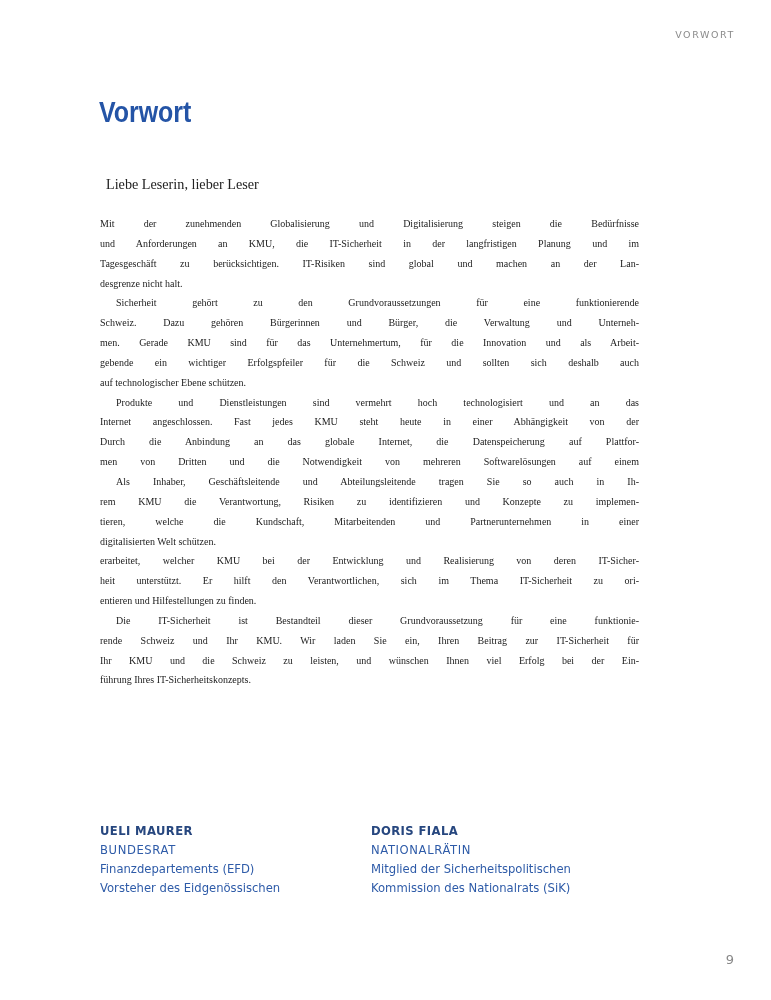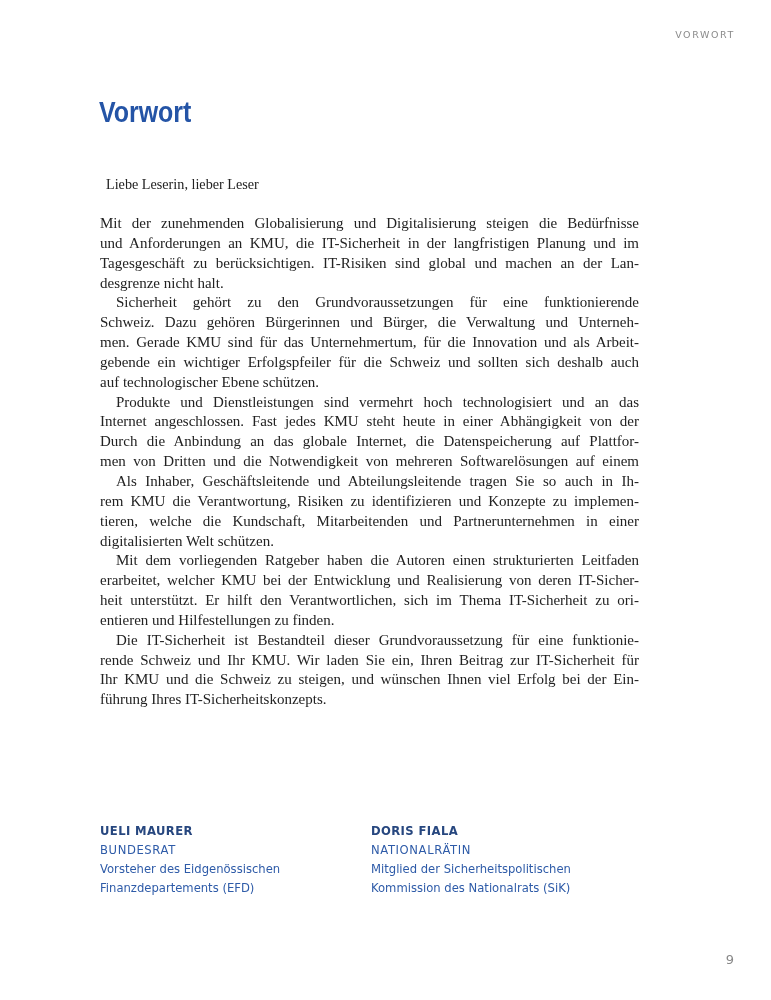--- a/index.html
+++ b/index.html
@@ -14,21 +14,21 @@
     font-family: "Liberation Sans", sans-serif; font-weight: bold;
     font-size: 29px; color: #2454a6; letter-spacing: 0px;
     transform: scaleX(0.86); transform-origin: left top;
   }
   .salutation {
     position: absolute; left: 100px; top: 176px;
     font-family: "Liberation Serif", serif; font-size: 14.2px; color: #222; margin-left: 6px;
   }
   .body-text {
     position: absolute; left: 100px; top: 214px; width: 539px;
-    font-family: "Liberation Serif", serif; font-size: 15px; color: #222;
+    font-family: "Liberation Serif", serif; font-size: 10px; color: #222;
   }
   .line {
     height: 19.85px; line-height: 19.85px; white-space: nowrap;
     text-align: justify; text-align-last: justify;
   }
   .line.last { text-align-last: left; }
   .line.indent { padding-left: 16px; }
   .signatures {
     position: absolute; top: 790px; left: 100px; width: 560px;
     font-family: "DejaVu Sans", sans-serif; font-size: 11.6px; color: #2e5ba8;
@@ -73,39 +73,38 @@
     <div class="line">Durch die Anbindung an das globale Internet, die Datenspeicherung auf Plattfor-</div>
     <div class="line">men von Dritten und die Notwendigkeit von mehreren Softwarelösungen auf einem</div>
   </div>
   <div>
     <div class="line indent">Als Inhaber, Geschäftsleitende und Abteilungsleitende tragen Sie so auch in Ih-</div>
     <div class="line">rem KMU die Verantwortung, Risiken zu identifizieren und Konzepte zu implemen-</div>
     <div class="line">tieren, welche die Kundschaft, Mitarbeitenden und Partnerunternehmen in einer</div>
     <div class="line last">digitalisierten Welt schützen.</div>
   </div>
   <div>
-    <div class="line indent">Mit dem vorliegenden Ratgeber haben die Autoren einen strukturierten Leitfaden</div>
     <div class="line">erarbeitet, welcher KMU bei der Entwicklung und Realisierung von deren IT-Sicher-</div>
     <div class="line">heit unterstützt. Er hilft den Verantwortlichen, sich im Thema IT-Sicherheit zu ori-</div>
     <div class="line last">entieren und Hilfestellungen zu finden.</div>
   </div>
   <div>
     <div class="line indent">Die IT-Sicherheit ist Bestandteil dieser Grundvoraussetzung für eine funktionie-</div>
     <div class="line">rende Schweiz und Ihr KMU. Wir laden Sie ein, Ihren Beitrag zur IT-Sicherheit für</div>
-    <div class="line">Ihr KMU und die Schweiz zu steigen, und wünschen Ihnen viel Erfolg bei der Ein-</div>
+    <div class="line">Ihr KMU und die Schweiz zu leisten, und wünschen Ihnen viel Erfolg bei der Ein-</div>
     <div class="line last">führung Ihres IT-Sicherheitskonzepts.</div>
   </div>
 </div>
 
 <div class="signatures">
   <div class="sig left">
     <div class="name">UELI MAURER</div>
     <div class="role">BUNDESRAT</div>
+    <div>Finanzdepartements (EFD)</div>
     <div>Vorsteher des Eidgenössischen</div>
-    <div>Finanzdepartements (EFD)</div>
   </div>
   <div class="sig right">
     <div class="name">DORIS FIALA</div>
     <div class="role">NATIONALRÄTIN</div>
     <div>Mitglied der Sicherheitspolitischen</div>
     <div>Kommission des Nationalrats (SiK)</div>
   </div>
 </div>
 
 <div class="page-number">9</div>

